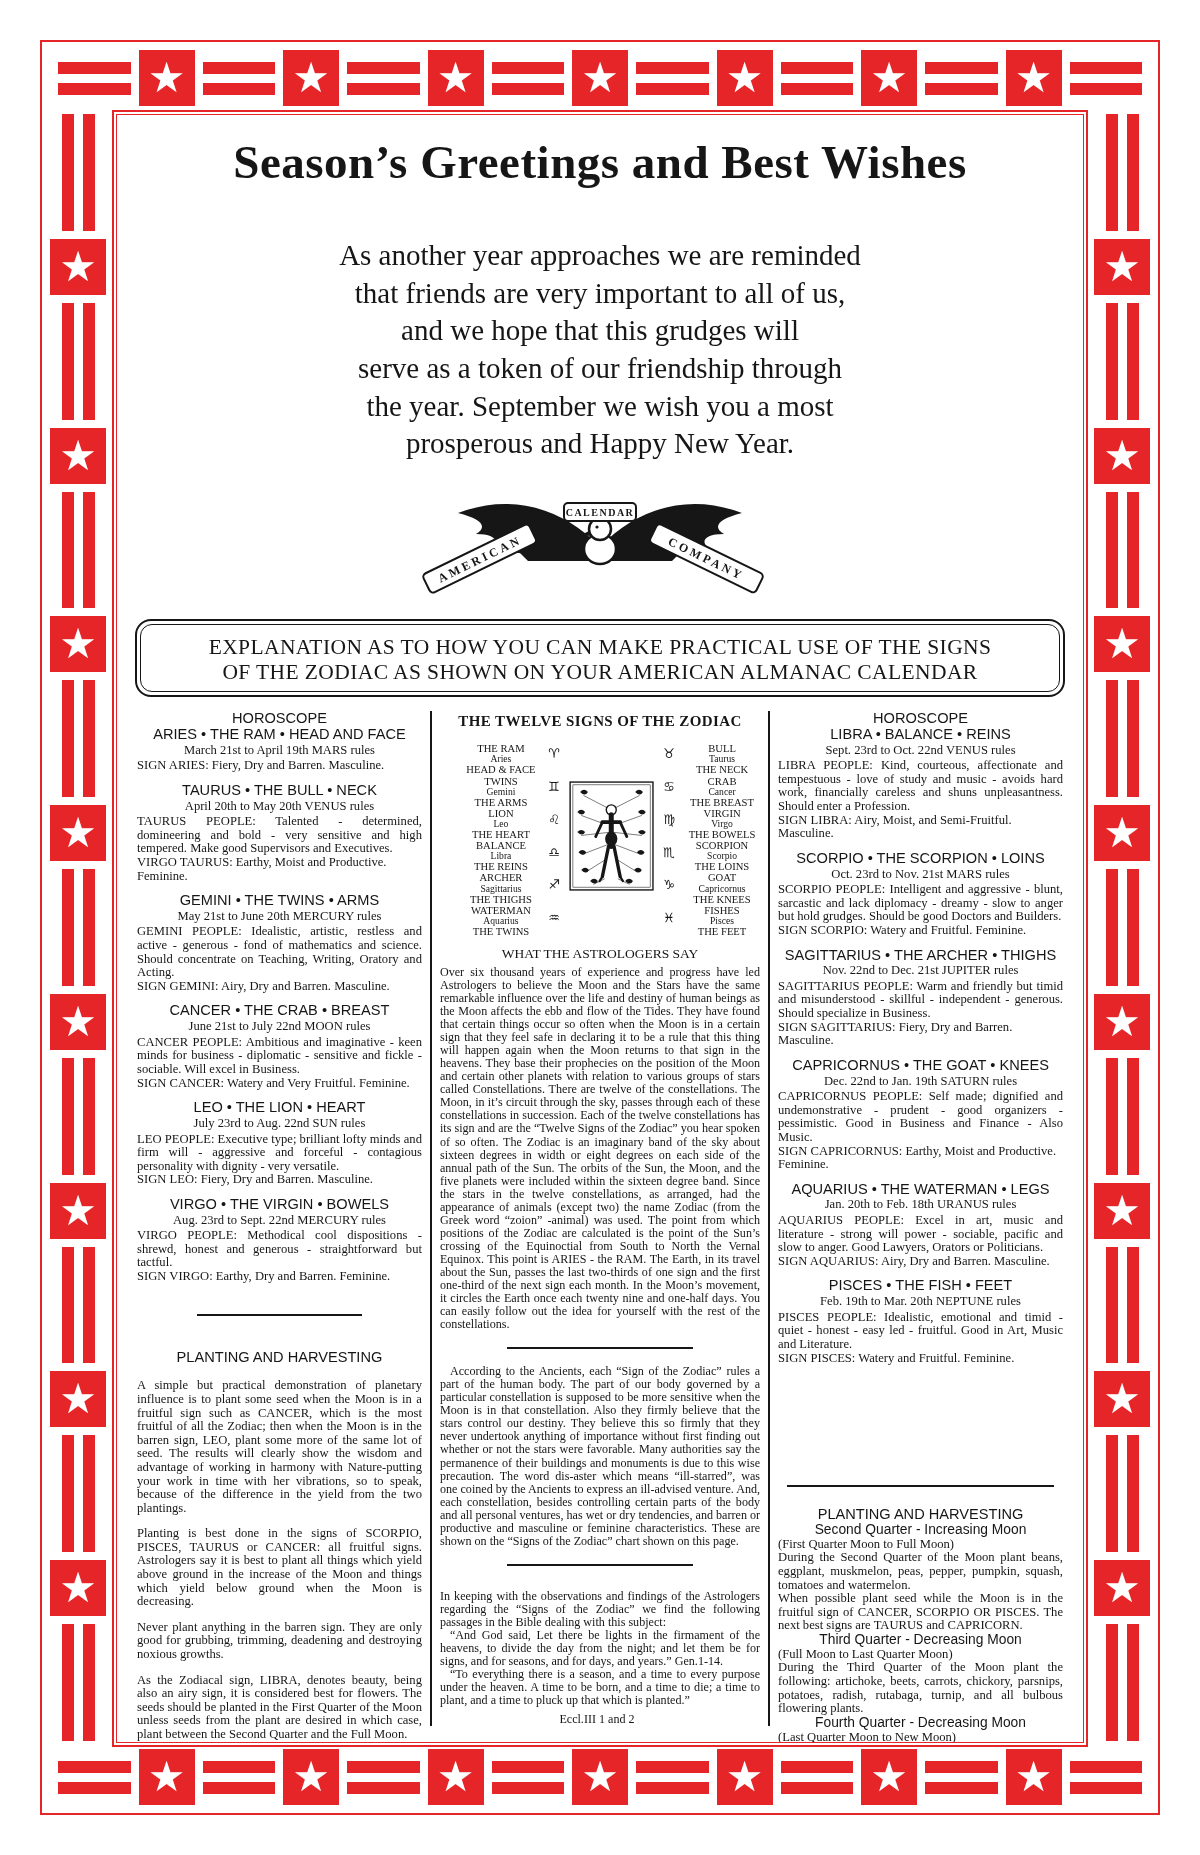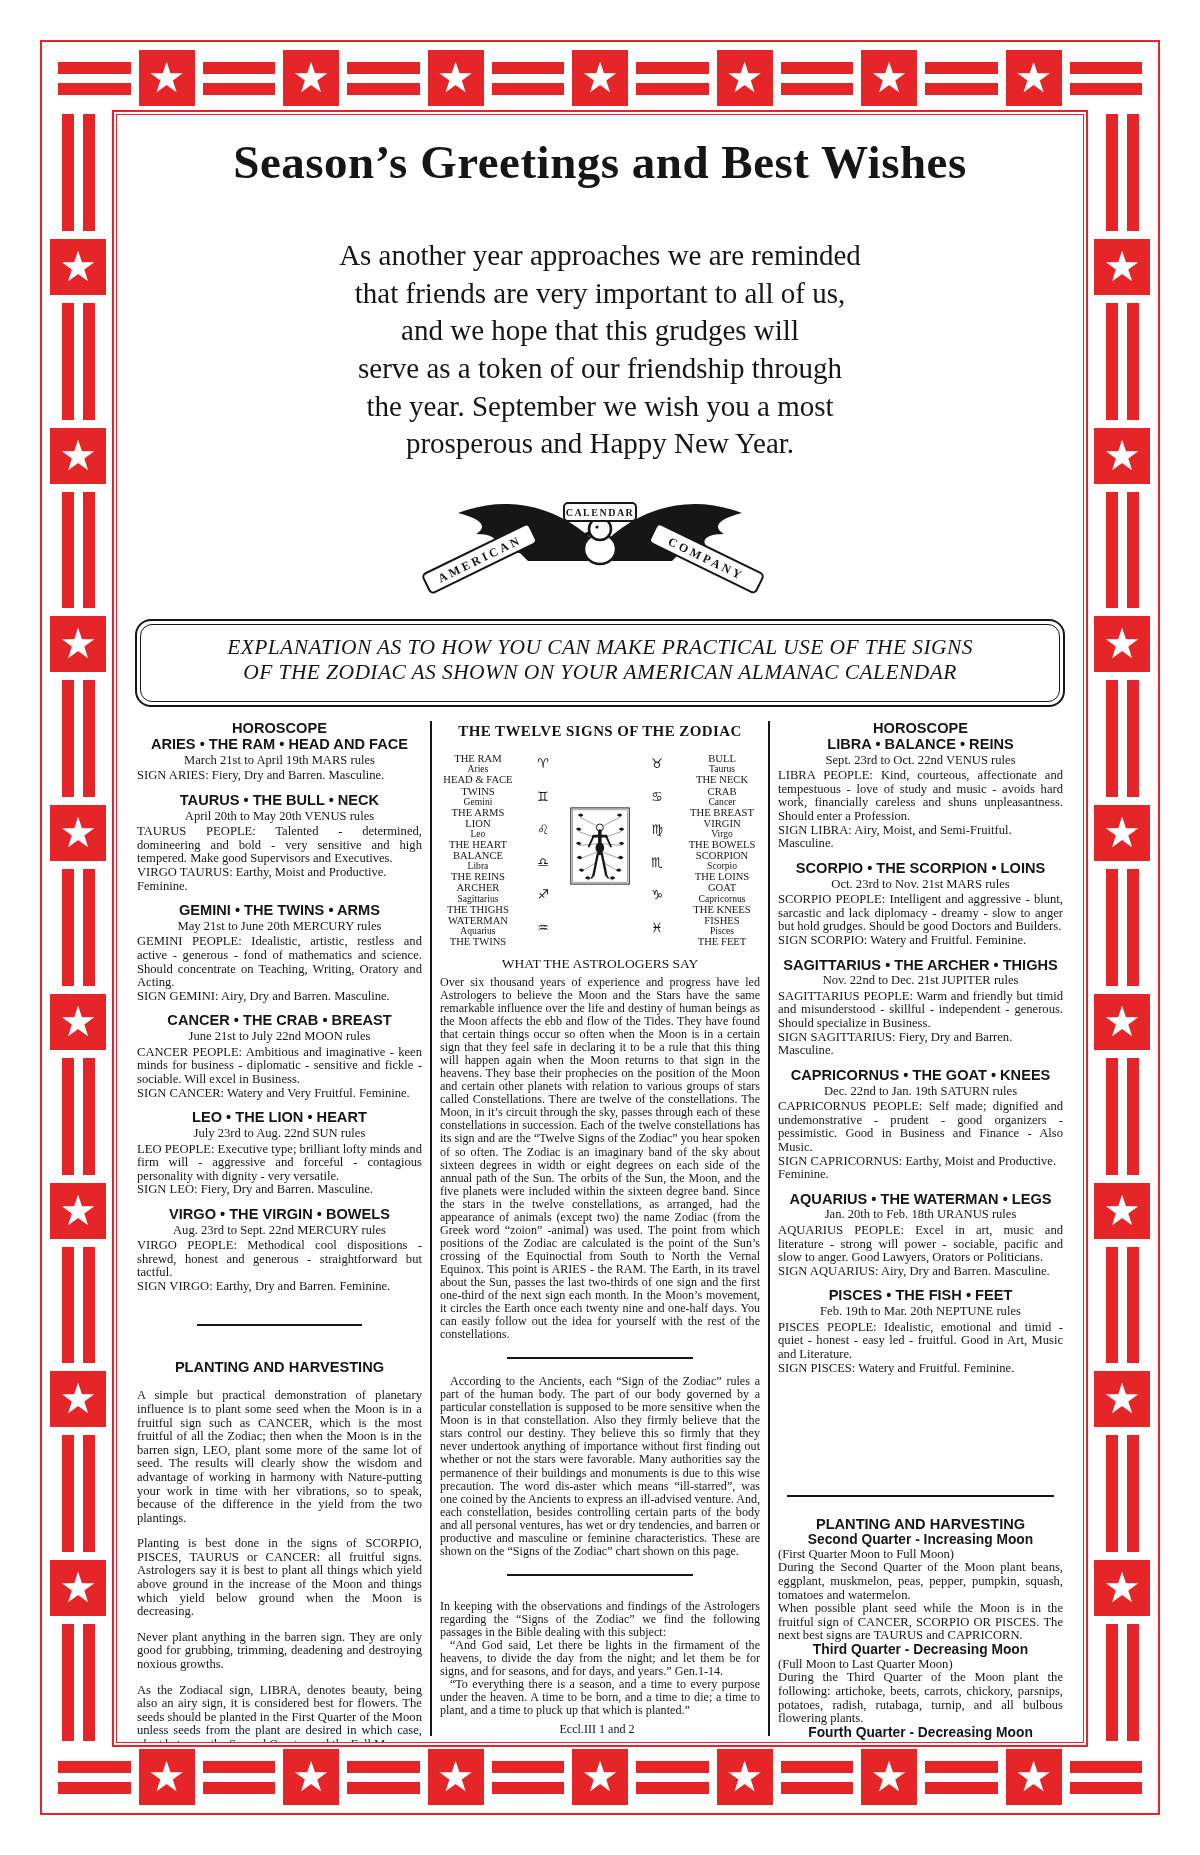--- a/index.html
+++ b/index.html
@@ -20,39 +20,39 @@
   .cell.stripe .bar{height:12px;background:var(--red);}
   .band-left .cell.stripe,.band-right .cell.stripe{flex-direction:row;justify-content:center;gap:9px;padding:8px 10px;}
   .band-left .cell.stripe .bar,.band-right .cell.stripe .bar{width:12px;height:100%;flex:0 0 12px;}
   
   .content{position:absolute;left:112px;right:112px;top:110px;bottom:108px;border:2px solid var(--red);padding:2px;}
   .content-inner{border:1px solid var(--red);height:100%;box-sizing:border-box;padding:14px 12px 10px;overflow:hidden;}
   .title{margin:6px 0 0;text-align:center;font-size:47px;font-weight:bold;letter-spacing:.5px;}
   .intro{margin-top:48px;text-align:center;font-size:29px;line-height:1.30;}
   .logo-wrap{text-align:center;margin-top:20px;}
   .explain{border:2px solid var(--ink);border-radius:16px;padding:3px;margin:14px 6px 0;}
-  .explain-in{border:1px solid var(--ink);border-radius:12px;padding:10px 26px 16px;text-align:center;
-              font-size:21.5px;letter-spacing:.4px;font-style:italic;}
+  .explain-in{border:1px solid var(--ink);border-radius:12px;padding:10px 26px 6px;text-align:center;
+              font-size:21.5px;letter-spacing:.4px;}
   
   .columns{display:grid;grid-template-columns:1fr 1.13fr 1fr;margin-top:14px;align-items:start;}
   .col{font-size:12.6px;line-height:1.08;padding:0 8px;}
   .col.mid{border-left:2px solid var(--ink);border-right:2px solid var(--ink);font-size:12.1px;}
-  .h-sans{font-family:"Liberation Sans",sans-serif;font-weight:bold;text-align:center;font-size:14.6px;margin:0;}
+  .h-sans{font-family:"Liberation Sans",sans-serif;font-weight:normal;text-align:center;font-size:14.6px;margin:0;}
   .h-sans.small{font-size:13.8px;}
   .dates{text-align:center;margin:1px 0 2px;}
   .people{margin:0;text-align:justify;}
   .signline{margin:0 0 10px;}
   .rule{border-top:2px solid var(--ink);margin:16px auto;}
   .rule-60{width:58%;}
   .rule-90{width:94%;}
   .para{margin:0 0 12px;text-align:justify;text-indent:10px;}
   .para.noindent{text-indent:0;}
   .attrib{text-align:center;margin:6px 6px 0 0;}
   
-  .zchart{display:grid;grid-template-columns:76px 18px 1fr 18px 76px;align-items:center;margin-top:8px;column-gap:18px;}
+  .zchart{display:grid;grid-template-columns:76px 18px 1fr 18px 76px;align-items:center;margin-top:8px;column-gap:6px;margin-left:23px;}
   .zlabels{display:flex;flex-direction:column;justify-content:space-between;height:186px;}
   .zsyms{display:flex;flex-direction:column;justify-content:space-between;height:178px;
          font-family:"DejaVu Sans",sans-serif;font-size:13px;text-align:center;font-weight:bold;}
   .zl{text-align:center;line-height:1.05;}
   .zl .l1,.zl .l3{font-size:10.6px;}
   .zl .l2{font-size:9.6px;}
   .mid-head{font-size:15px;font-weight:bold;text-align:center;letter-spacing:.4px;margin:2px 0 0;}
   .ast-head{font-size:13.5px;font-weight:normal;text-align:center;margin:12px 0 4px;}
   .q-sub{text-align:left;margin:0;}
   .tip{margin:0;text-align:justify;}

